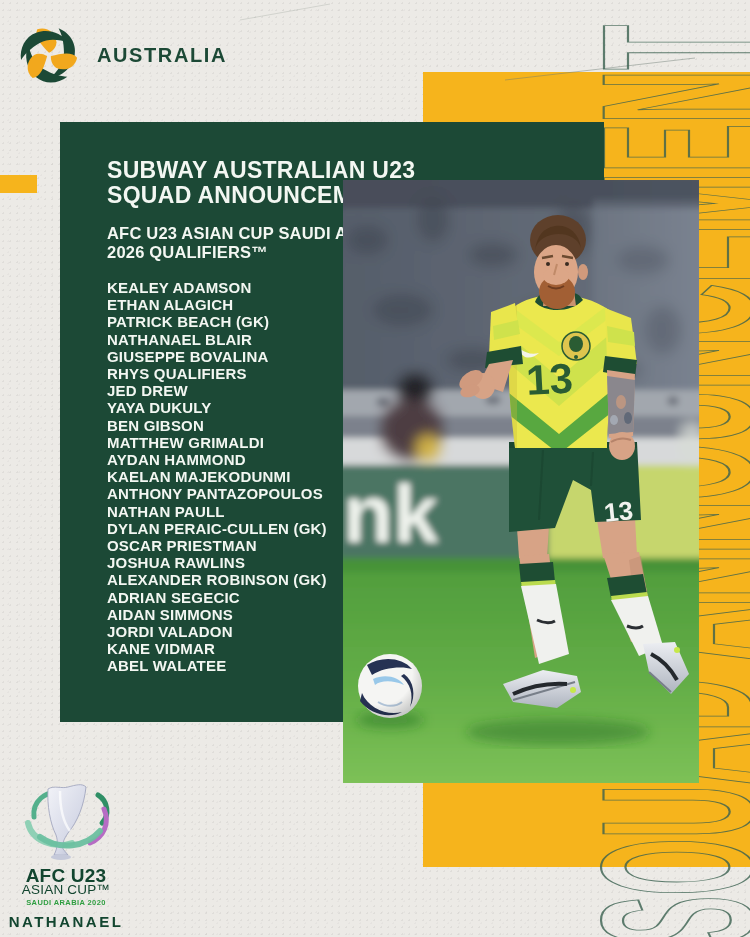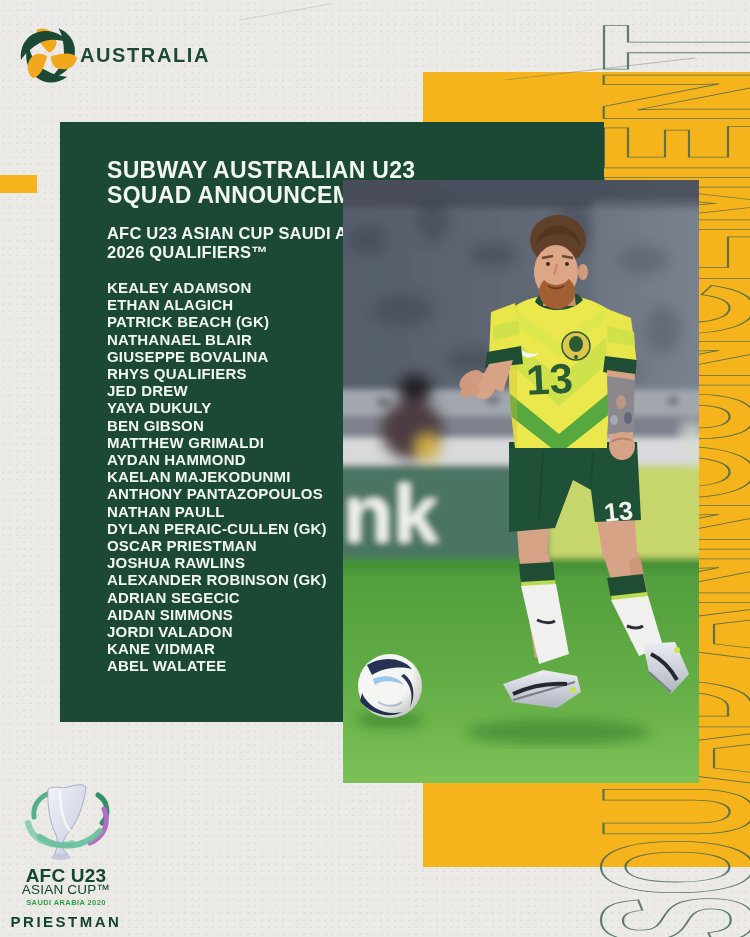--- a/index.html
+++ b/index.html
@@ -19,21 +19,21 @@
   .yellow-block{position:absolute;left:423px;top:72px;width:327px;height:795px;z-index:2;}
   .watermark-svg{position:absolute;left:0;top:0;z-index:3;pointer-events:none;}
   .green-panel{position:absolute;left:13px;top:122px;width:544px;height:600px;z-index:4;
     box-sizing:border-box;padding:36px 0 0 47px;margin-left:47px;}
   .yellow-tab{position:absolute;left:0;top:175px;width:37px;height:18px;z-index:5;}
   .panel-title{font-size:23px;line-height:25px;font-weight:bold;letter-spacing:.3px;color:#F3F7F2;}
   .panel-subtitle{margin-top:16px;font-size:16.5px;line-height:19px;font-weight:bold;letter-spacing:.2px;color:#F3F7F2;}
   .player-list{margin-top:17px;}
   .player{font-size:15px;line-height:17.2px;font-weight:bold;letter-spacing:.2px;color:#F3F7F2;white-space:nowrap;}
   .photo{position:absolute;left:343px;top:180px;width:356px;height:603px;z-index:6;overflow:hidden;}
-  .fa-header{position:absolute;left:18px;top:24px;z-index:7;display:flex;align-items:center;}
+  .fa-header{position:absolute;left:18px;top:24px;z-index:7;display:flex;align-items:center;gap:17px;}
   .fa-name{font-size:20px;font-weight:bold;color:#1C4936;letter-spacing:1.6px;}
   .afc-badge{position:absolute;left:8px;top:779px;width:116px;z-index:7;text-align:center;}
   .afc-badge svg{display:block;margin:0 auto;}
   .afc-l1{font-size:19px;line-height:14px;font-weight:bold;color:#12452F;letter-spacing:.2px;margin-top:8px;}
   .afc-l2{font-size:13.5px;line-height:14px;font-weight:normal;color:#12452F;letter-spacing:.2px;}
   .afc-l3{font-size:7.5px;line-height:9px;font-weight:bold;color:#2F9E41;letter-spacing:.4px;margin-top:1px;}
   .afc-l4{font-size:15px;line-height:16px;font-weight:bold;color:#12452F;letter-spacing:2.5px;margin-top:7px;}
 </style>
 </head>
 <body>
@@ -287,16 +287,16 @@
         <path d="M8,44 C12,62 34,70 52,64" stroke="#8fd0b5" stroke-width="6"></path>
       </g>
       <path d="M28,10 C34,6 42,10 48,8 C56,6 62,4 66,8 C64,26 58,42 48,54 C44,60 42,64 43,70 L48,76 L34,76 C38,68 38,62 36,56 C30,44 27,26 28,10 Z" fill="url(#trophyG)" stroke="#9aa0ba" stroke-width="0.8"></path>
       <path d="M40,12 C40,30 44,44 50,52" stroke="#ffffff" stroke-width="2.5" opacity="0.7" fill="none"></path>
       <path d="M20,58 C40,72 66,68 80,52" stroke="#6cc0a0" stroke-width="6" fill="none" stroke-linecap="round" opacity="0.95"></path>
       <ellipse cx="41" cy="78" rx="10" ry="3" fill="#c5c9da"></ellipse>
     </svg>
     <div class="afc-l1">AFC U23</div>
     <div class="afc-l2">ASIAN CUP™</div>
     <div class="afc-l3">SAUDI ARABIA 2020</div>
-    <div class="afc-l4">PRIESTMAN</div>
+    <div class="afc-l4">NATHANAEL</div>
   </div>
 
 </div>
 
 </body></html>

